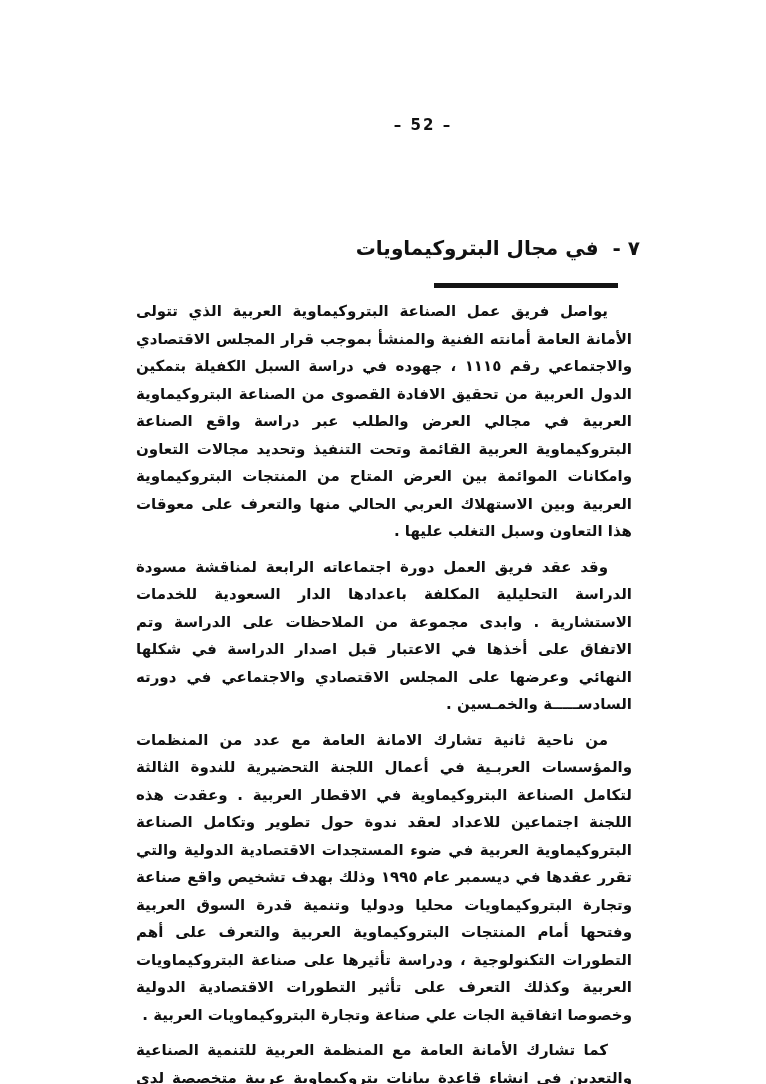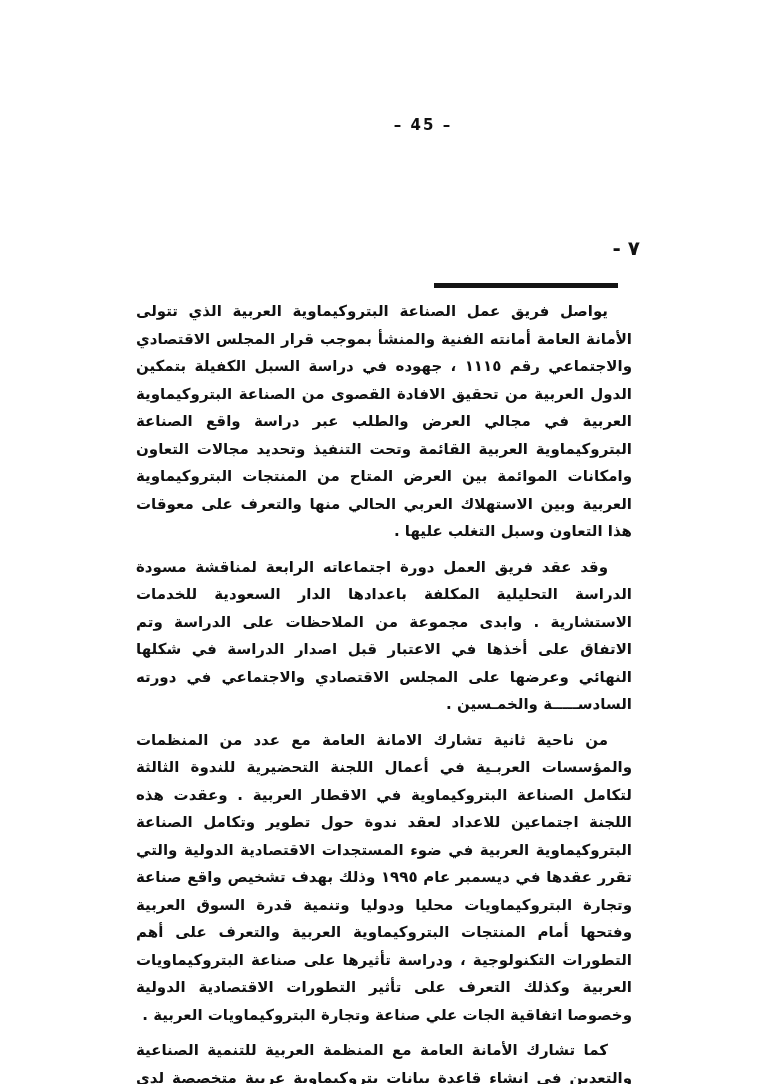--- a/index.html
+++ b/index.html
@@ -64,24 +64,25 @@
     margin: 8px;
     padding: 0;
     text-indent: 24px;
   }
 </style>
 </head>
 <body>
 
 <div class="page">
 
-  <div class="page-number">– 45 –</div>
+  <div class="page-number">– 52 –</div>
 
   <div class="heading">
     <span>٧ -</span>
+    <span>في مجال البتروكيماويات</span>
   </div>
 
   <div class="heading-underline"></div>
 
   <div class="body-text">
     <p>يواصل فريق عمل الصناعة البتروكيماوية العربية الذي تتولى الأمانة العامة أمانته الفنية والمنشأ بموجب قرار المجلس الاقتصادي والاجتماعي رقم ١١١٥ ، جهوده في دراسة السبل الكفيلة بتمكين الدول العربية من تحقيق الافادة القصوى من الصناعة البتروكيماوية العربية في مجالي العرض والطلب عبر دراسة واقع الصناعة البتروكيماوية العربية القائمة وتحت التنفيذ وتحديد مجالات التعاون وامكانات الموائمة بين العرض المتاح من المنتجات البتروكيماوية العربية وبين الاستهلاك العربي الحالي منها والتعرف على معوقات هذا التعاون وسبل التغلب عليها .</p>
     <p>وقد عقد فريق العمل دورة اجتماعاته الرابعة لمناقشة مسودة الدراسة التحليلية المكلفة باعدادها الدار السعودية للخدمات الاستشارية . وابدى مجموعة من الملاحظات على الدراسة وتم الاتفاق على أخذها في الاعتبار قبل اصدار الدراسة في شكلها النهائي وعرضها على المجلس الاقتصادي والاجتماعي في دورته السادســـــة والخمـسين .</p>
     <p>من ناحية ثانية تشارك الامانة العامة مع عدد من المنظمات والمؤسسات العربـية في أعمال اللجنة التحضيرية للندوة الثالثة لتكامل الصناعة البتروكيماوية في الاقطار العربية . وعقدت هذه اللجنة اجتماعين للاعداد لعقد ندوة حول تطوير وتكامل الصناعة البتروكيماوية العربية في ضوء المستجدات الاقتصادية الدولية والتي تقرر عقدها في ديسمبر عام ١٩٩٥ وذلك بهدف تشخيص واقع صناعة وتجارة البتروكيماويات محليا ودوليا وتنمية قدرة السوق العربية وفتحها أمام المنتجات البتروكيماوية العربية والتعرف على أهم التطورات التكنولوجية ، ودراسة تأثيرها على صناعة البتروكيماويات العربية وكذلك التعرف على تأثير التطورات الاقتصادية الدولية وخصوصا اتفاقية الجات علي صناعة وتجارة البتروكيماويات العربية .</p>
     <p>كما تشارك الأمانة العامة مع المنظمة العربية للتنمية الصناعية والتعدين في انشاء قاعدة بيانات بتروكيماوية عربية متخصصة لدى المنظمة العربية للتنمية الصناعية والتعدين . وسوف تقوم الأمانة بتزويد المنظمة بسلسلة احصائية متكاملة عن صناعة البتروكيماويات العربية من حيث الانتاج والاستهلاك والواردات والصادرات للفترة ٨٧-١٩٩٢ وكذلك بدليل عن المشروعات العربية القائمة وتحت التنفيذ حتى ديسمبر عام ١٩٩٤ . ومن المتوقع أن تبدأ قاعدة البيانات في العمل في النصف الثاني من عام ١٩٩٥ .</p>
   </div>

